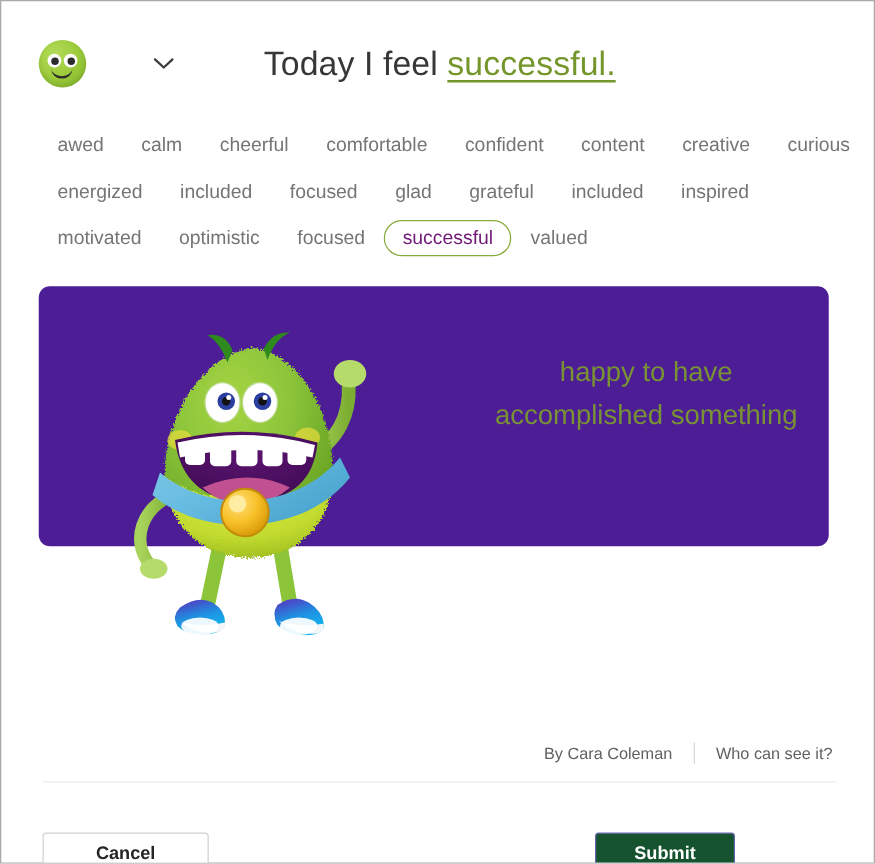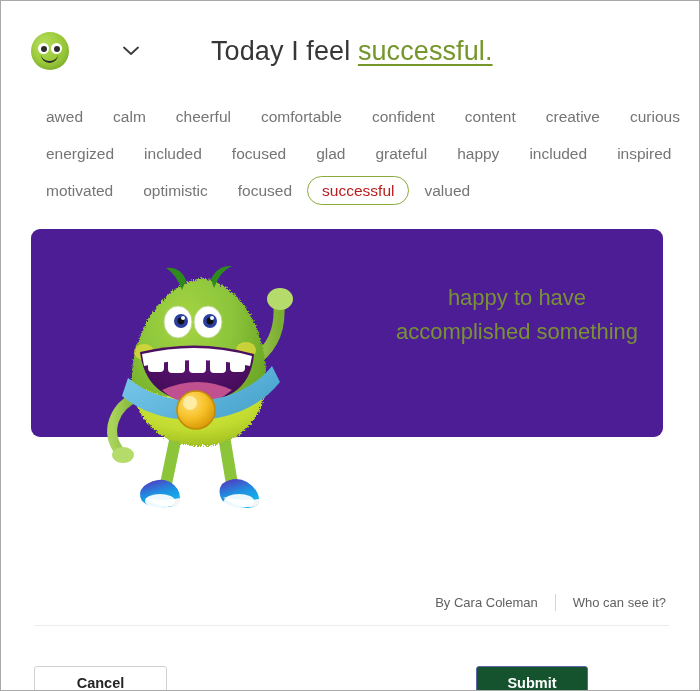--- a/index.html
+++ b/index.html
@@ -113,21 +113,21 @@
     font-size: 15.5px;
     color: #757575;
     padding: 6px 14px;
     border: 1px solid transparent;
     border-radius: 16px;
     cursor: pointer;
     white-space: nowrap;
     line-height: 1;
   }
   .chip.selected {
-    color: #b91c1c;
+    color: #701a75;
     border-color: #8aab3c;
   }
 
   
   .card {
     position: absolute;
     left: 30px;
     top: 228px;
     width: 632px;
     height: 208px;
@@ -257,21 +257,20 @@
       <span class="chip">creative</span>
       <span class="chip">curious</span>
     </div>
 
     <div class="mood-row">
       <span class="chip">energized</span>
       <span class="chip">included</span>
       <span class="chip">focused</span>
       <span class="chip">glad</span>
       <span class="chip">grateful</span>
-      <span class="chip">happy</span>
       <span class="chip">included</span>
       <span class="chip">inspired</span>
     </div>
 
     <div class="mood-row">
       <span class="chip">motivated</span>
       <span class="chip">optimistic</span>
       <span class="chip">focused</span>
       <span class="chip selected">successful</span>
       <span class="chip">valued</span>

